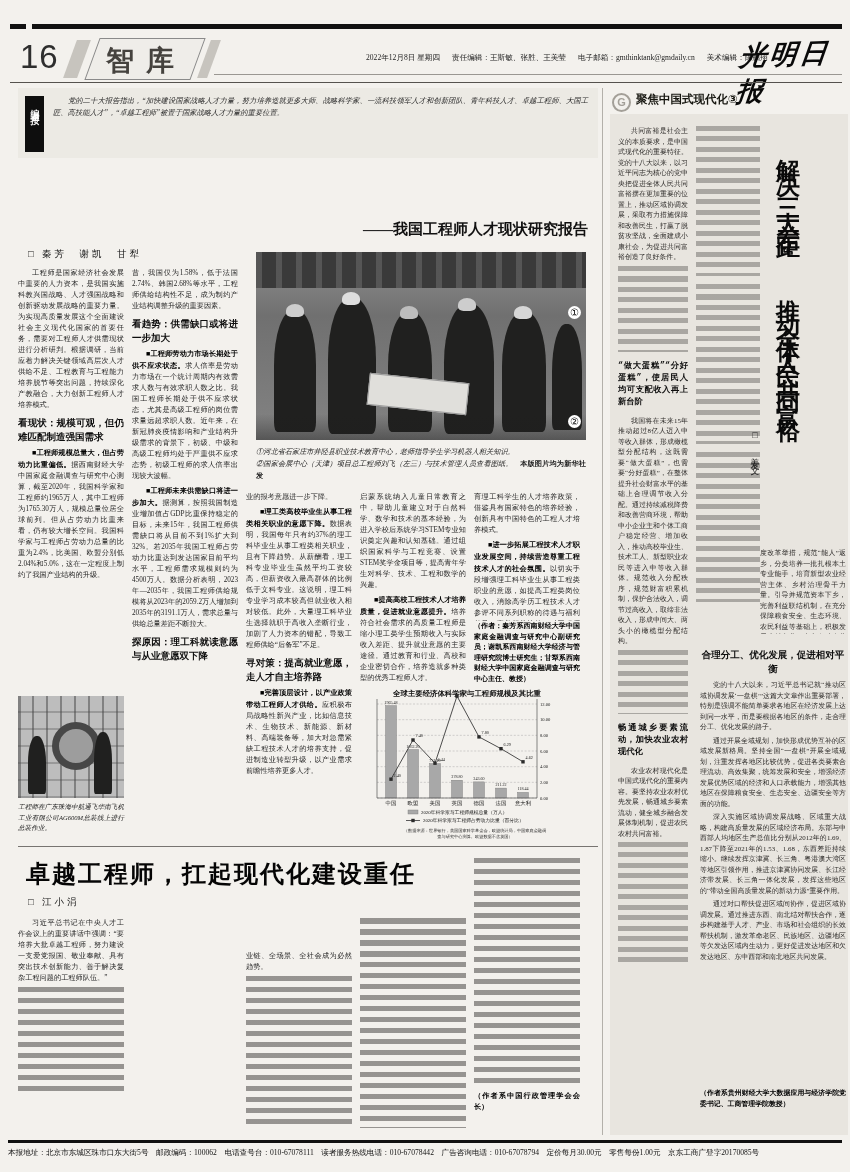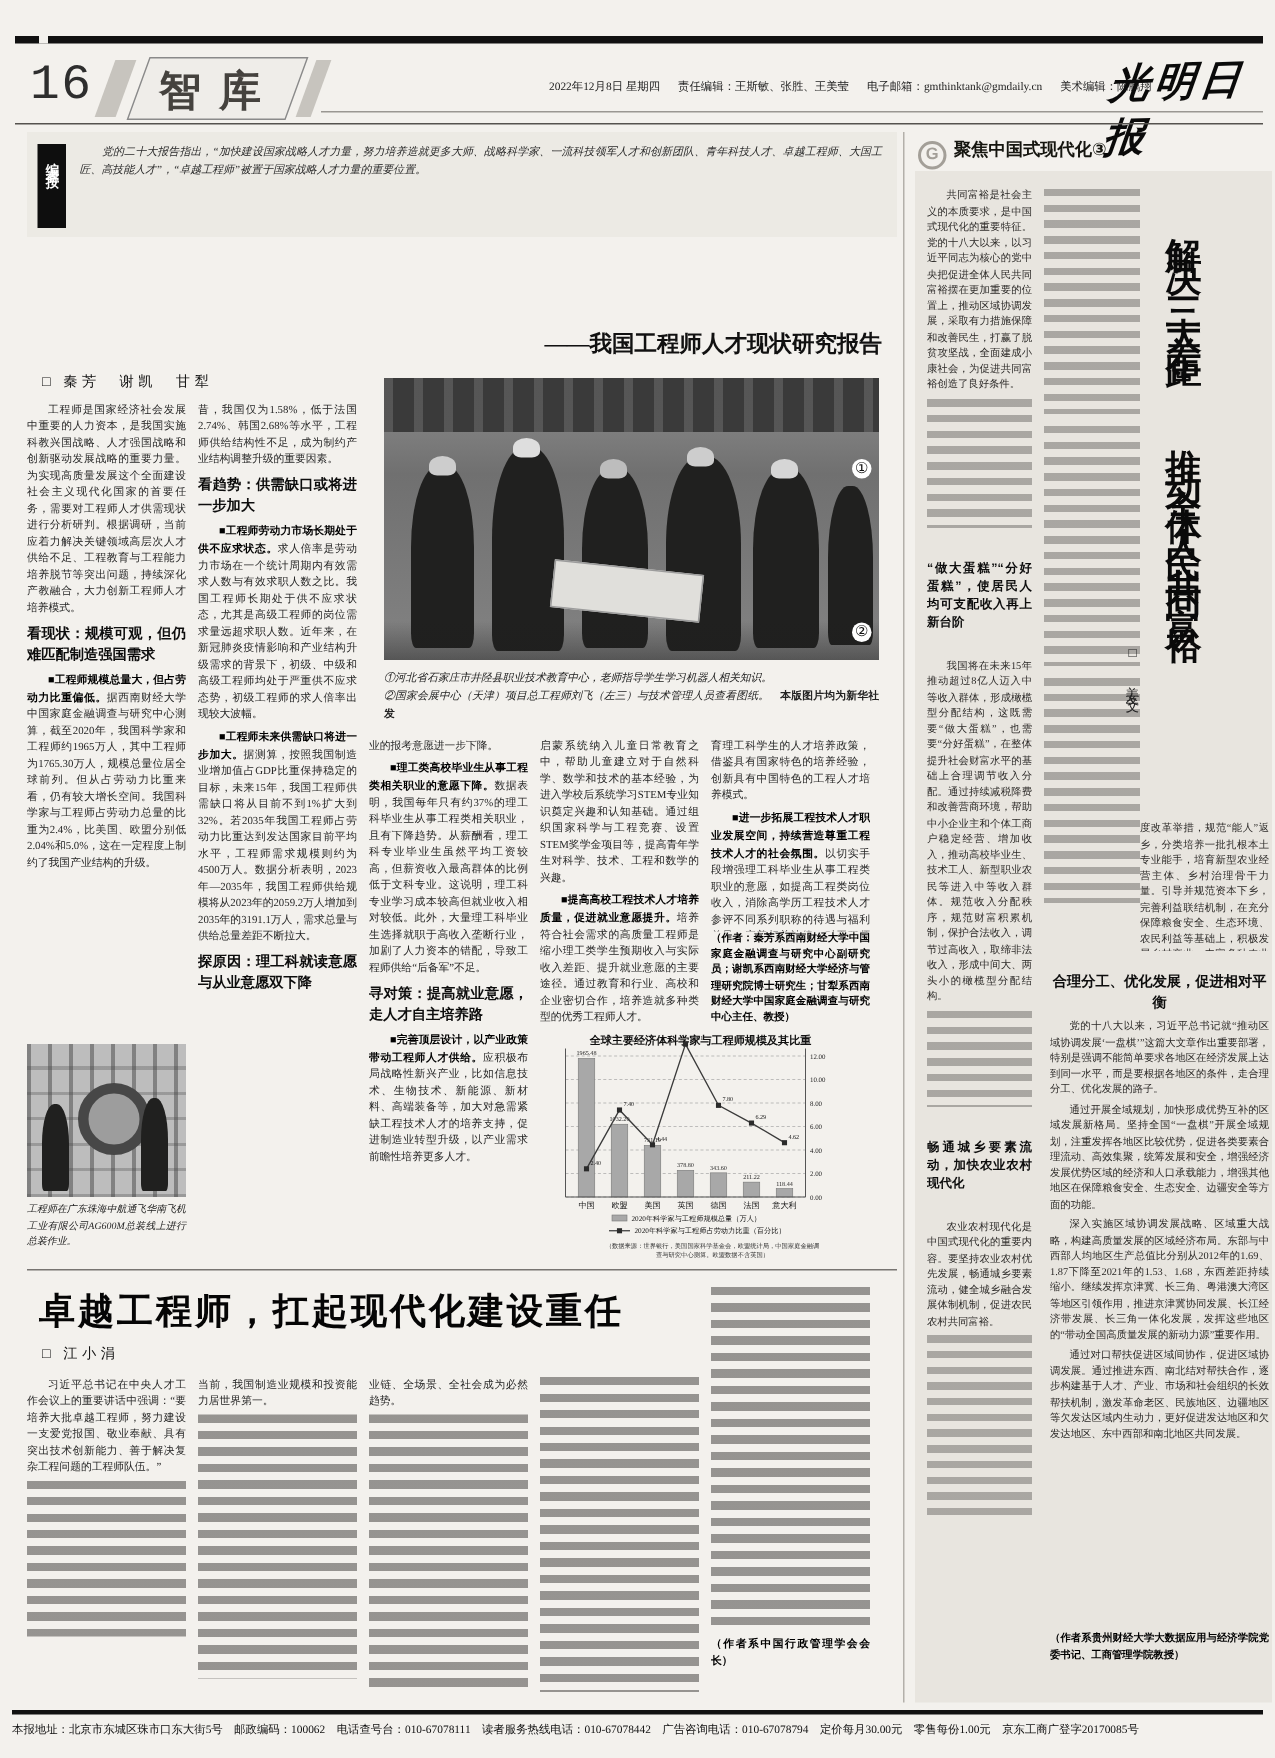--- a/index.html
+++ b/index.html
@@ -1,19 +1,19 @@
 <!DOCTYPE html>
 <html><head>
 <meta charset="utf-8">
 <style>
   html,body{margin:0;padding:0;background:#d8d6d2;}
   .page{position:relative;width:850px;height:1172px;margin:0 auto;background:#f3f1ed;
         font-family:"Liberation Serif","DejaVu Serif",serif;color:#1d1d1d;overflow:hidden;}
   .abs{position:absolute;}
-  .sans{font-family:Liberation Mono, monospace;}
+  .sans{font-family:Liberation Sans, sans-serif;}
   .body-txt{font-size:7.2px;line-height:11px;text-align:justify;overflow:hidden;color:#262626;}
   .body-txt p{margin:0 0 3px;text-indent:14px;}
   .lead{font-weight:bold;font-family:"Liberation Sans","DejaVu Sans",sans-serif;color:#000;}
   .subhead{font-size:9.5px;line-height:13.5px;font-weight:bold;color:#0d0d0d;margin:5px 0 4px;
            font-family:"Liberation Sans","DejaVu Sans",sans-serif;text-indent:0;}
   .tfill{background:repeating-linear-gradient(180deg,rgba(48,46,44,.48) 0 5.5px,transparent 5.5px 11px);}
   .tfill-lite{background:repeating-linear-gradient(180deg,rgba(48,46,44,.34) 0 5px,transparent 5px 10.5px);}
   
   .topbar{background:#111;height:5px;}
   .pagenum{font-size:33px;color:#2e2e2e;letter-spacing:1px;}
@@ -57,22 +57,22 @@
   .sb-panel{background:#e8e5df;}
   .sb-head{font-size:11.5px;font-weight:bold;color:#15150f;font-family:"Liberation Sans","DejaVu Sans",sans-serif;}
   .g-logo{display:inline-block;width:15px;height:15px;border:2px solid #a39f98;border-radius:50%;
           color:#a39f98;font-weight:900;font-size:11px;line-height:15px;text-align:center;margin-right:5px;
           font-family:"Liberation Sans","DejaVu Sans",sans-serif;vertical-align:-3px;}
   .vtitle{writing-mode:vertical-rl;font-size:24px;font-weight:900;letter-spacing:13px;line-height:40px;
           color:#0a0a0a;font-family:"Liberation Sans","DejaVu Sans",sans-serif;}
   .vbyline{writing-mode:vertical-rl;font-size:9px;letter-spacing:4px;color:#222;}
   .sb-txt{font-size:6.9px;line-height:10.5px;text-align:justify;color:#2c2a28;overflow:hidden;}
   .sb-txt p{margin:0 0 3px;text-indent:13px;}
-  .sb-sub{font-size:8.3px;line-height:12px;font-weight:bold;color:#0d0d0d;margin:20px 0;text-indent:0;
-          font-family:Liberation Sans, sans-serif;}
+  .sb-sub{font-size:8.3px;line-height:12px;font-weight:bold;color:#0d0d0d;margin:8px 0;text-indent:0;
+          font-family:Liberation Mono, monospace;}
   .sb-sub2{font-size:9.5px;line-height:13.5px;font-weight:bold;color:#0d0d0d;margin:0 0 5px;text-align:center;
           font-family:"Liberation Sans","DejaVu Sans",sans-serif;}
   .note{font-weight:bold;font-family:"Liberation Sans","DejaVu Sans",sans-serif;color:#000;}
   
   .headline2{font-size:24px;font-weight:900;letter-spacing:2px;color:#050505;white-space:nowrap;
              font-family:"Liberation Sans","DejaVu Sans",sans-serif;}
   .vline{background:#b3b0aa;width:1px;}
   .hline{background:#777471;height:1px;}
   
   .footer{border-top:3px solid #111;font-size:7.6px;color:#111;padding-top:5px;white-space:nowrap;}
@@ -240,26 +240,22 @@
 
   <div class="abs hline" style="left:18px;top:846px;width:580px;"></div>
 
   <div class="abs headline2" style="left:26px;top:858px;">卓越工程师，扛起现代化建设重任</div>
   <div class="abs byline" style="left:28px;top:896px;">□ 江小涓</div>
 
   <div class="abs body-txt" style="left:18px;top:918px;width:106px;height:210px;">
     <p>习近平总书记在中央人才工作会议上的重要讲话中强调：“要培养大批卓越工程师，努力建设一支爱党报国、敬业奉献、具有突出技术创新能力、善于解决复杂工程问题的工程师队伍。”</p>
     <div class="tfill" style="height:104px;"></div>
   </div>
-  <div class="abs body-txt" style="left:132px;top:918px;width:106px;height:210px;">
-    <p style="text-indent:0;">当前，我国制造业规模和投资能力居世界第一。</p>
-    <div class="tfill" style="height:176px;"></div>
-  </div>
   <div class="abs body-txt" style="left:246px;top:918px;width:106px;height:210px;">
-    <p style="text-indent:0;">业链、全场景、全社会成为必然趋势。</p>
+    <p style="text-indent:0;margin-top:33px;">业链、全场景、全社会成为必然趋势。</p>
     <div class="tfill" style="height:187px;"></div>
   </div>
   <div class="abs body-txt" style="left:360px;top:918px;width:106px;height:210px;">
     <div class="tfill" style="height:210px;"></div>
   </div>
   <div class="abs body-txt" style="left:474px;top:858px;width:106px;height:270px;">
     <div class="tfill" style="height:228px;margin-bottom:4px;"></div>
     <p class="note" style="text-indent:0;">（作者系中国行政管理学会会长）</p>
   </div>
 

